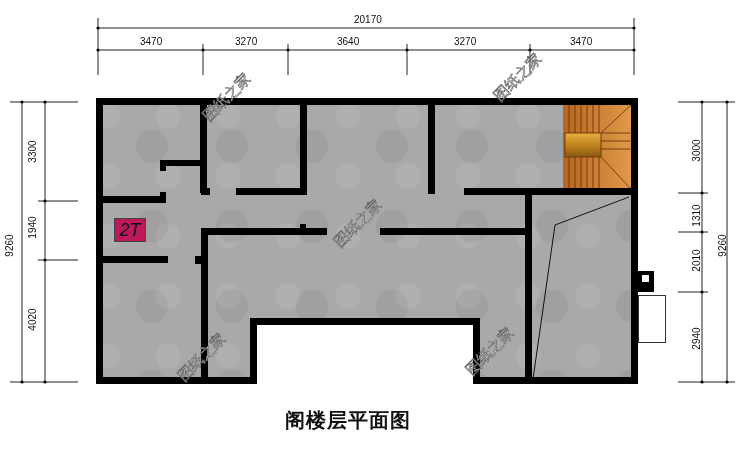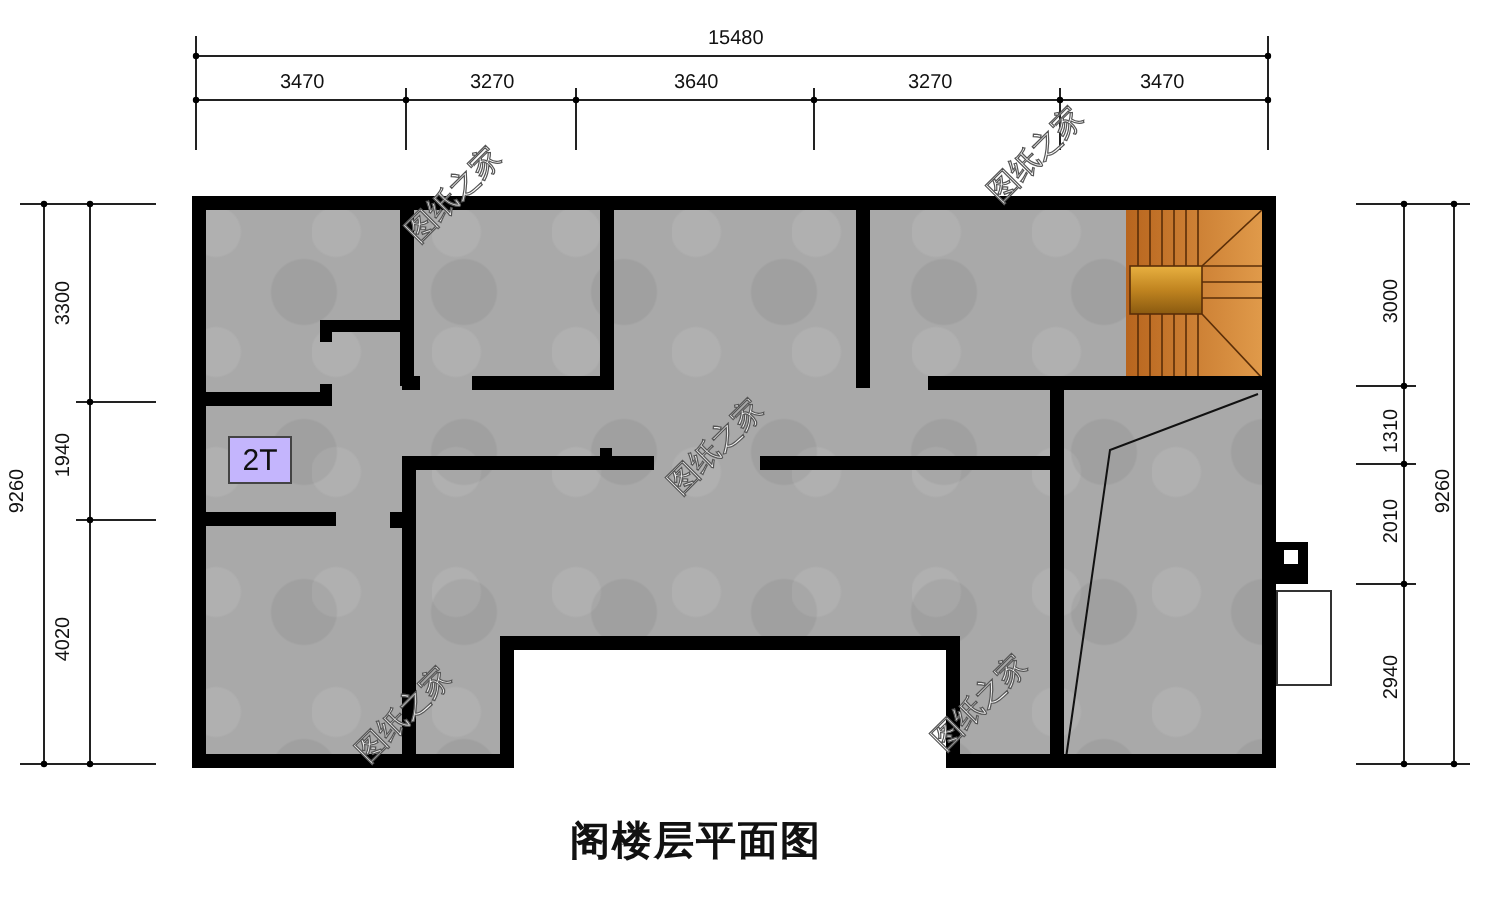--- a/index.html
+++ b/index.html
@@ -6,21 +6,21 @@
   body{width:750px;height:454px;position:relative;overflow:hidden;font-family:"DejaVu Sans","Liberation Sans",sans-serif;}
   .abs{position:absolute;}
   .dimtxt{position:absolute;font-size:10px;color:#111;font-family:"Liberation Sans",sans-serif;}
   .vtxt{position:absolute;font-size:10px;color:#111;transform:rotate(-90deg);transform-origin:center center;font-family:"Liberation Sans",sans-serif;white-space:nowrap;}
   .floor{position:absolute;background:#a9a9a9;
     background-image:
       radial-gradient(circle at 20% 30%, rgba(255,255,255,0.08) 0 12px, transparent 13px),
       radial-gradient(circle at 70% 60%, rgba(0,0,0,0.05) 0 16px, transparent 17px);
     background-size:60px 60px, 80px 80px;}
   .wall{position:absolute;background:#000;}
-  .label2t{position:absolute;left:114px;top:218px;width:30px;height:22px;background:#c4b5fd;border:1px solid #444;font-size:15px;display:flex;align-items:center;justify-content:center;color:#111;font-family:"Liberation Sans",sans-serif;}
+  .label2t{position:absolute;left:114px;top:218px;width:30px;height:22px;background:#be185d;border:1px solid #444;font-size:18px;display:flex;align-items:center;justify-content:center;color:#111;font-family:"Liberation Sans",sans-serif;font-style:italic;}
   .title{position:absolute;left:285px;top:407px;font-size:20px;font-weight:bold;color:#111;letter-spacing:1px;font-family:"DejaVu Sans",sans-serif;}
   .wm{position:absolute;font-size:15px;color:rgba(255,255,255,0.85);-webkit-text-stroke:0.6px #555;transform:rotate(-45deg);white-space:nowrap;font-family:"DejaVu Sans",sans-serif;}
 </style>
 </head>
 <body>
 
 <div>
   <svg class="abs" style="left:0;top:0" width="750" height="100">
     <g stroke="#222" stroke-width="1">
       <line x1="98" y1="28" x2="634" y2="28"></line>
@@ -36,21 +36,21 @@
       <circle cx="98" cy="28" r="1.6"></circle>
         <circle cx="634" cy="28" r="1.6"></circle>
       <circle cx="98" cy="50" r="1.6"></circle>
         <circle cx="203" cy="50" r="1.6"></circle>
         <circle cx="288" cy="50" r="1.6"></circle>
       <circle cx="407" cy="50" r="1.6"></circle>
         <circle cx="530" cy="50" r="1.6"></circle>
         <circle cx="634" cy="50" r="1.6"></circle>
     </g>
   </svg>
-  <span class="dimtxt" style="left:354px;top:14px">15480</span>
+  <span class="dimtxt" style="left:354px;top:14px">20170</span>
   <span class="dimtxt" style="left:140px;top:36px">3470</span>
   <span class="dimtxt" style="left:235px;top:36px">3270</span>
   <span class="dimtxt" style="left:337px;top:36px">3640</span>
   <span class="dimtxt" style="left:454px;top:36px">3270</span>
   <span class="dimtxt" style="left:570px;top:36px">3470</span>
 </div>
 
 <div>
   <svg class="abs" style="left:0;top:90px" width="100" height="300">
     <g stroke="#222" stroke-width="1">

